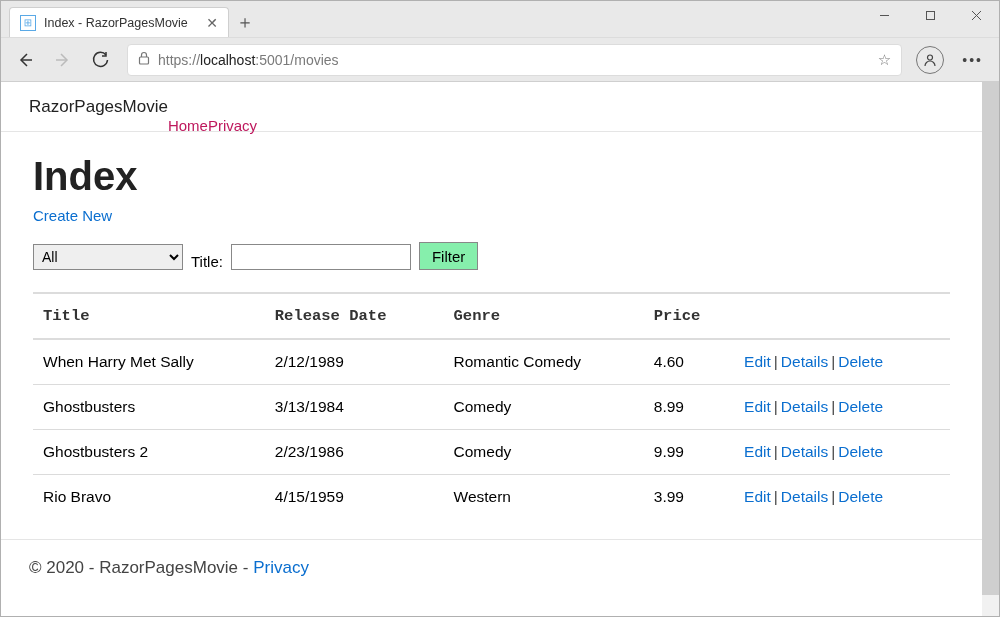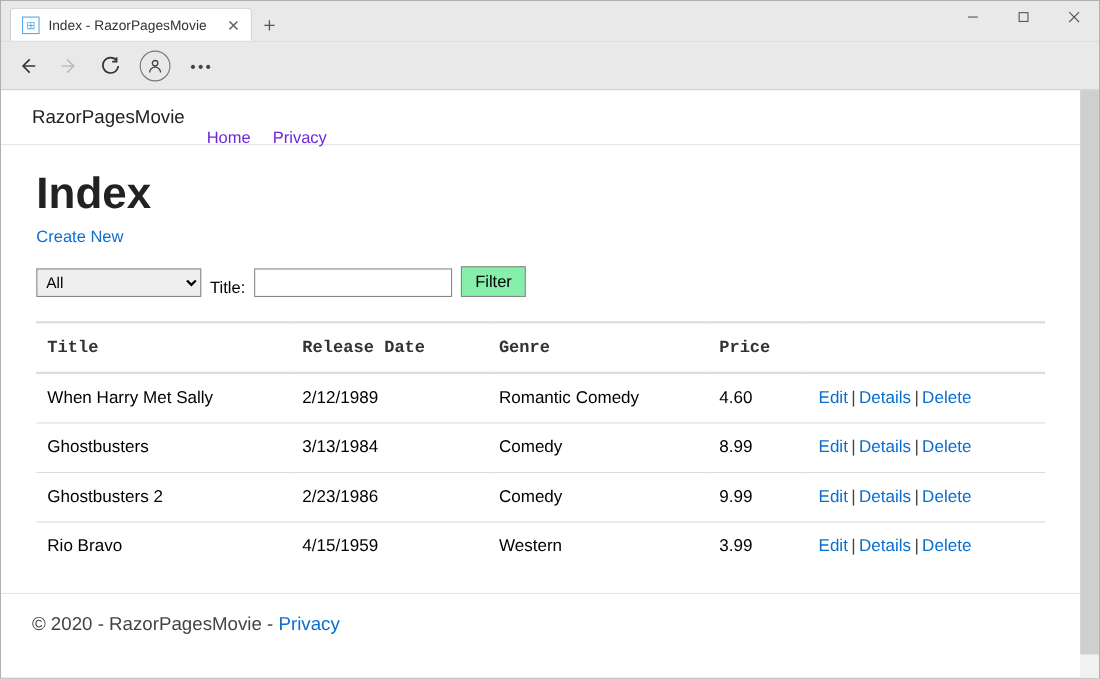--- a/index.html
+++ b/index.html
@@ -132,24 +132,23 @@
       height: 96%;
       background: #cfcfcf;
     }
     
     .app-nav {
       height: 50px;
       border-bottom: 1px solid #e5e5e5;
       display: flex;
       align-items: center;
       padding: 0 28px;
-      gap: 20px;
     }
     .brand { font-size: 17px; color: #222; }
-    .nav-link { font-size: 15px; color: #6d28d9; text-decoration: none; margin-top: 37px; }
+    .nav-link { font-size: 15px; color: #be185d; text-decoration: none; margin-top: 37px; }
     .content {
       padding: 22px 32px 20px 32px;
     }
     h1.page-title {
       font-size: 40px;
       font-weight: 600;
       color: #222;
       margin-bottom: 8px;
     }
     .create-link {
@@ -262,20 +261,32 @@
       <svg width="18" height="18" viewBox="0 0 18 18" fill="none">
           <path d="M7 3 L13 9 L7 15" stroke="#bbb" stroke-width="1.5" fill="none"></path>
           <line x1="2" y1="9" x2="13" y2="9" stroke="#bbb" stroke-width="1.5"></line>
         </svg>
     </div>
     <div class="nav-btn">
       <svg width="18" height="18" viewBox="0 0 18 18" fill="none">
           <path d="M14 4 A7 7 0 1 0 15.5 9" stroke="#333" stroke-width="1.5" fill="none"></path>
           <path d="M14 1 L14 5 L10 5" stroke="#333" stroke-width="1.5" fill="none"></path>
         </svg>
+    </div>
+    <div class="addr-wrap">
+      <span class="lock">
+        <svg width="12" height="14" viewBox="0 0 12 14">
+            <rect x="1.5" y="6" width="9" height="7" rx="1" fill="none" stroke="#777" stroke-width="1.2"></rect>
+            <path d="M3.5 6 V4 a2.5 2.5 0 0 1 5 0 V6" fill="none" stroke="#777" stroke-width="1.2"></path>
+          </svg>
+      </span>
+      <span class="addr-url">
+        <span>https://</span><span class="host">localhost</span><span>:5001/movies</span>
+      </span>
+      <span class="star">☆</span>
     </div>
     <div class="profile-btn">
       <svg width="14" height="14" viewBox="0 0 14 14">
           <circle cx="7" cy="4.5" r="2.5" fill="none" stroke="#444" stroke-width="1.2"></circle>
           <path d="M2 13 a5 5 0 0 1 10 0" fill="none" stroke="#444" stroke-width="1.2"></path>
         </svg>
     </div>
     <div class="more-btn">•••</div>
   </div>
 

